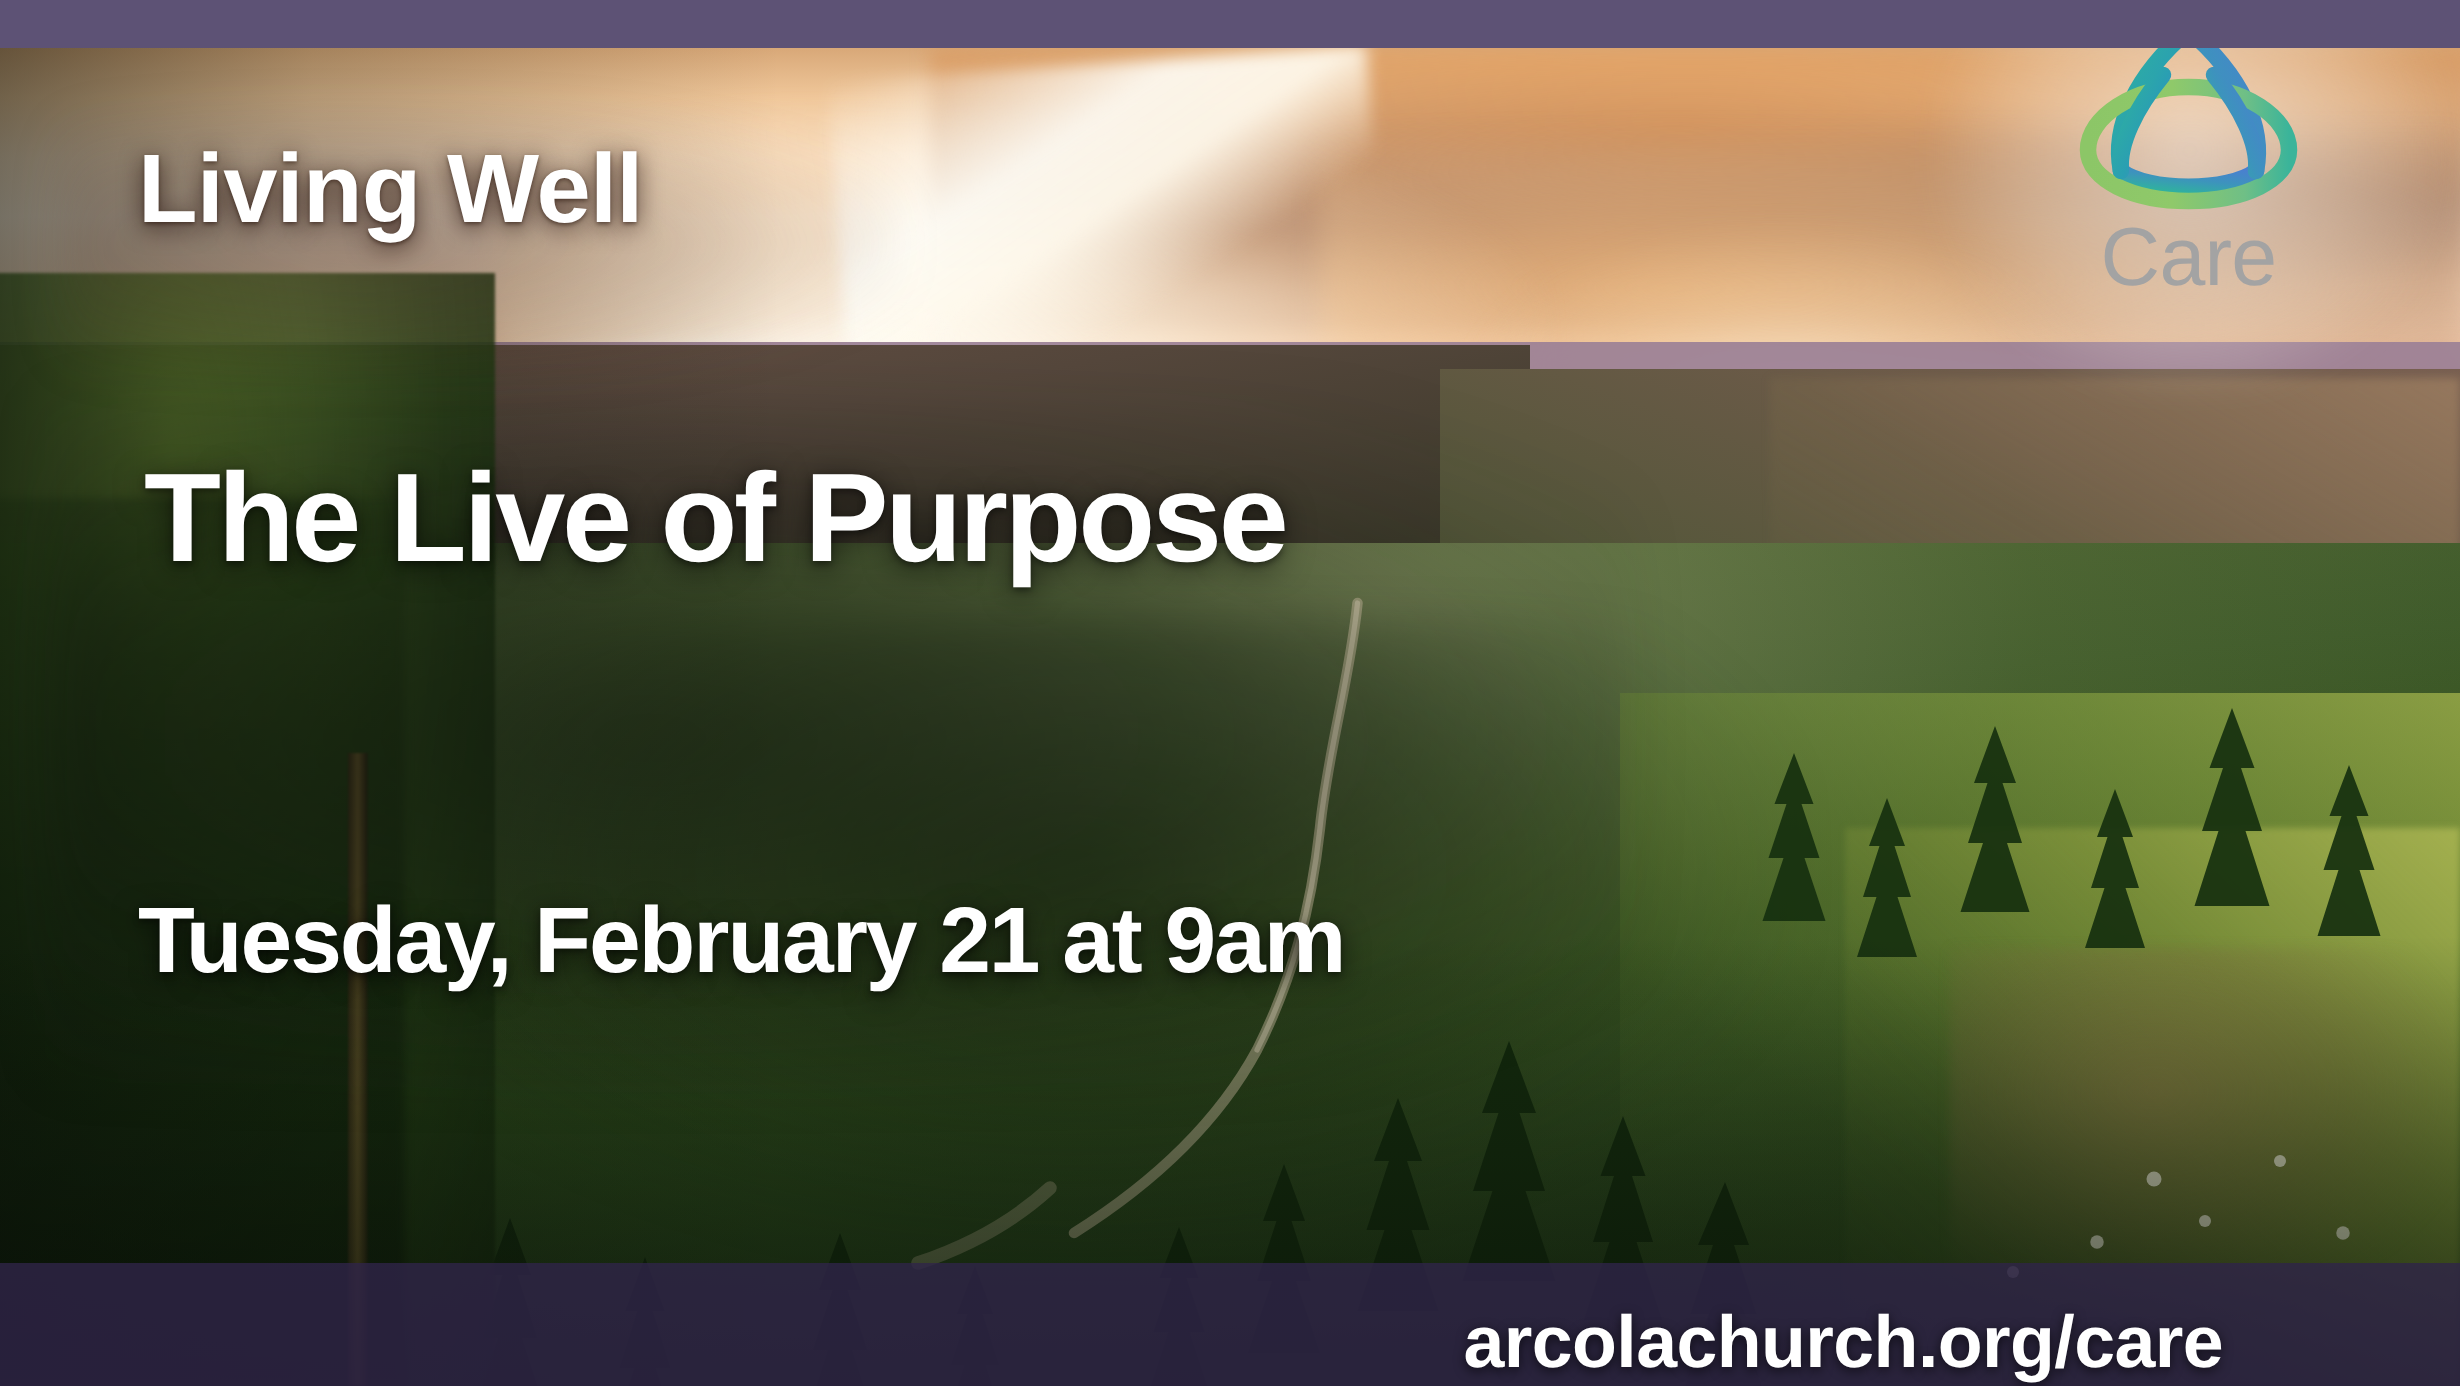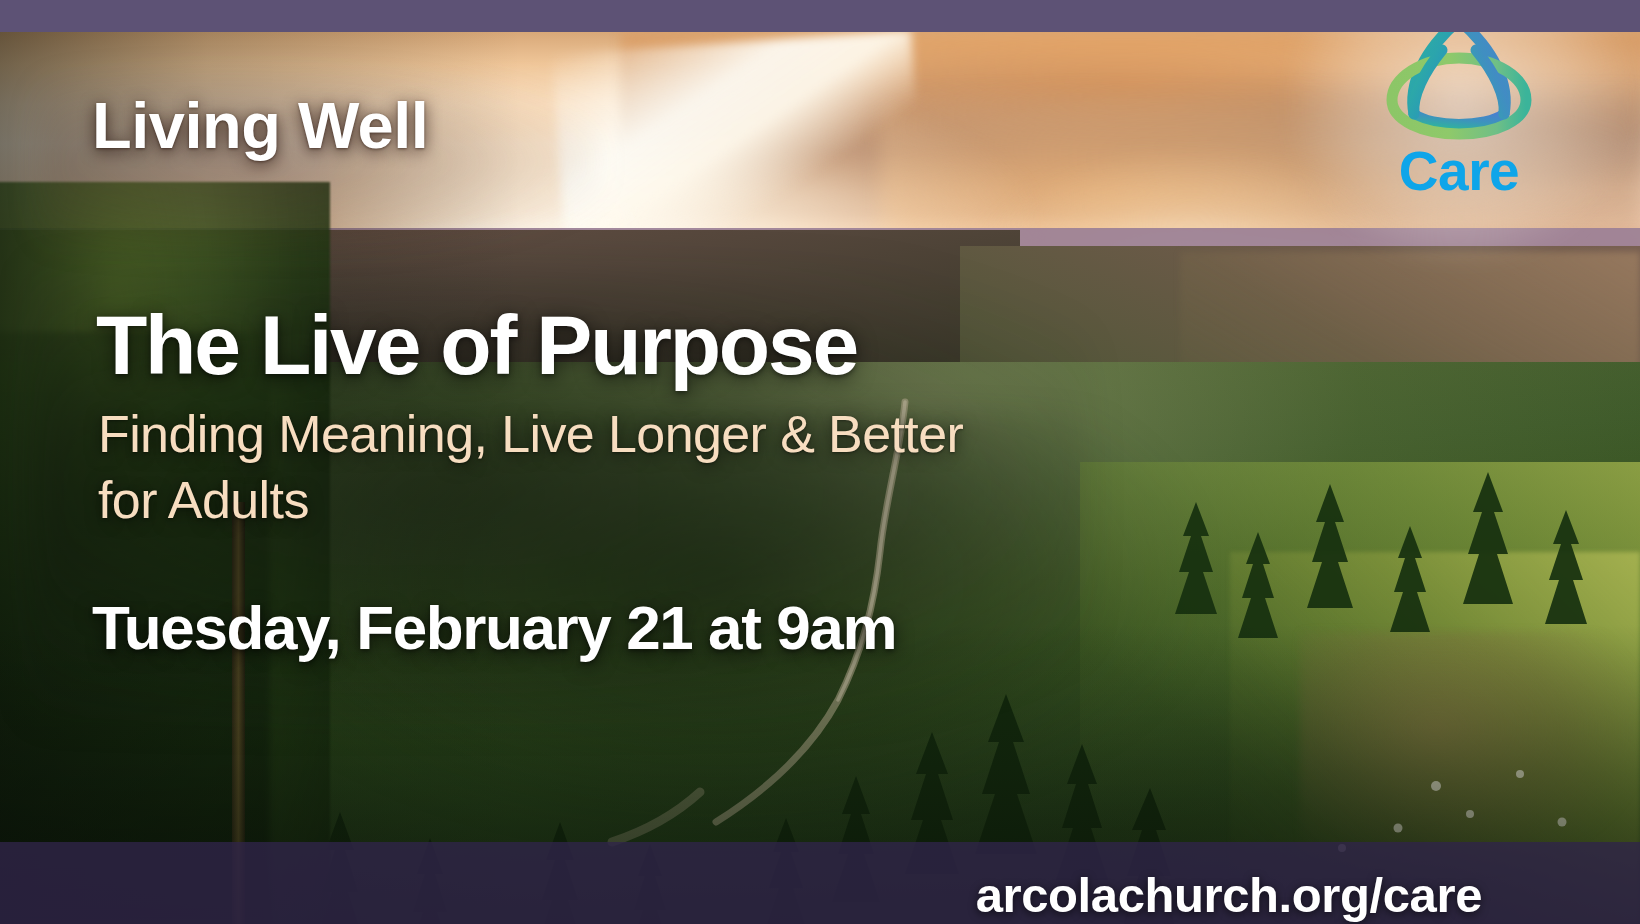--- a/index.html
+++ b/index.html
@@ -302,23 +302,23 @@
     z-index:25;display:flex;flex-direction:column;align-items:center;
   }
   #logo .glow{
     position:absolute;left:-74px;top:-36px;width:340px;height:290px;
     background:radial-gradient(ellipse at 50% 45%, rgba(255,255,255,.55) 0%, rgba(255,250,242,.26) 46%, rgba(255,246,236,0) 74%);
     filter:blur(12px);
   }
   #logo svg{position:relative;display:block;}
   #logo .caretext{
     position:relative;
-    color:#0ea5e9;
+    color:#a3a3a3;
     font-size:55px;
-    font-weight:700;
+    font-weight:400;
     letter-spacing:-.5px;
     margin-top:-4px;
     line-height:1;
   }
 </style>
 </head>
 <body>
 
 <div id="banner">
 
@@ -400,24 +400,20 @@
     <div class="botVig"></div>
     <div class="textHalo"></div>
     <div class="textHalo2"></div>
   </div>
 
   <div id="content">
     <div class="eyebrow">Living Well</div>
 
     <div class="headline">The Live of Purpose</div>
 
-    <div class="sub">
-      <div>Finding Meaning, Live Longer &amp; Better</div>
-      <div>for Adults</div>
-    </div>
 
     <div class="dateline">Tuesday, February 21 at 9am</div>
   </div>
 
   <div id="logo">
     <div class="glow"></div>
     <svg width="150" height="142" viewBox="0 0 150 142">
       <defs>
         <linearGradient id="gTeal" x1="0" y1="0" x2="1" y2="1">
           <stop offset="0%" stop-color="#2fb39d"></stop>

